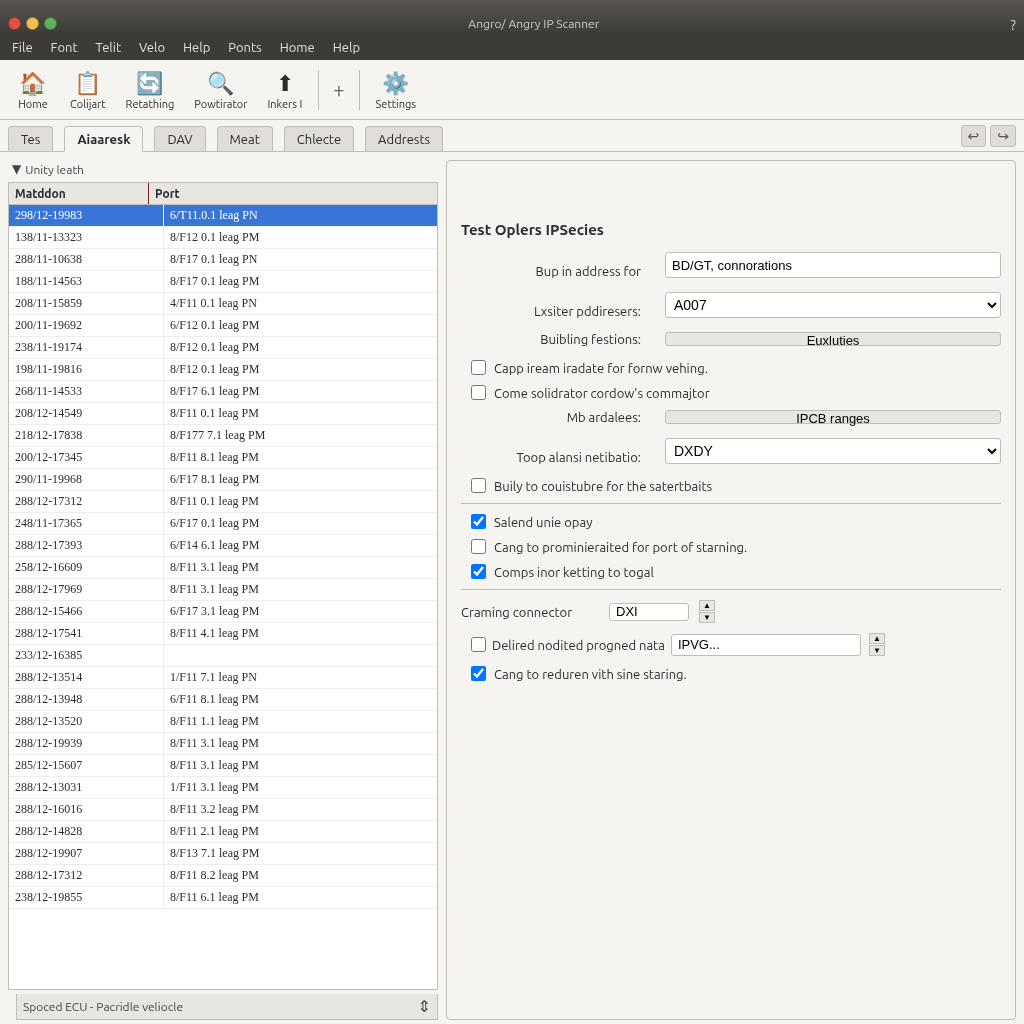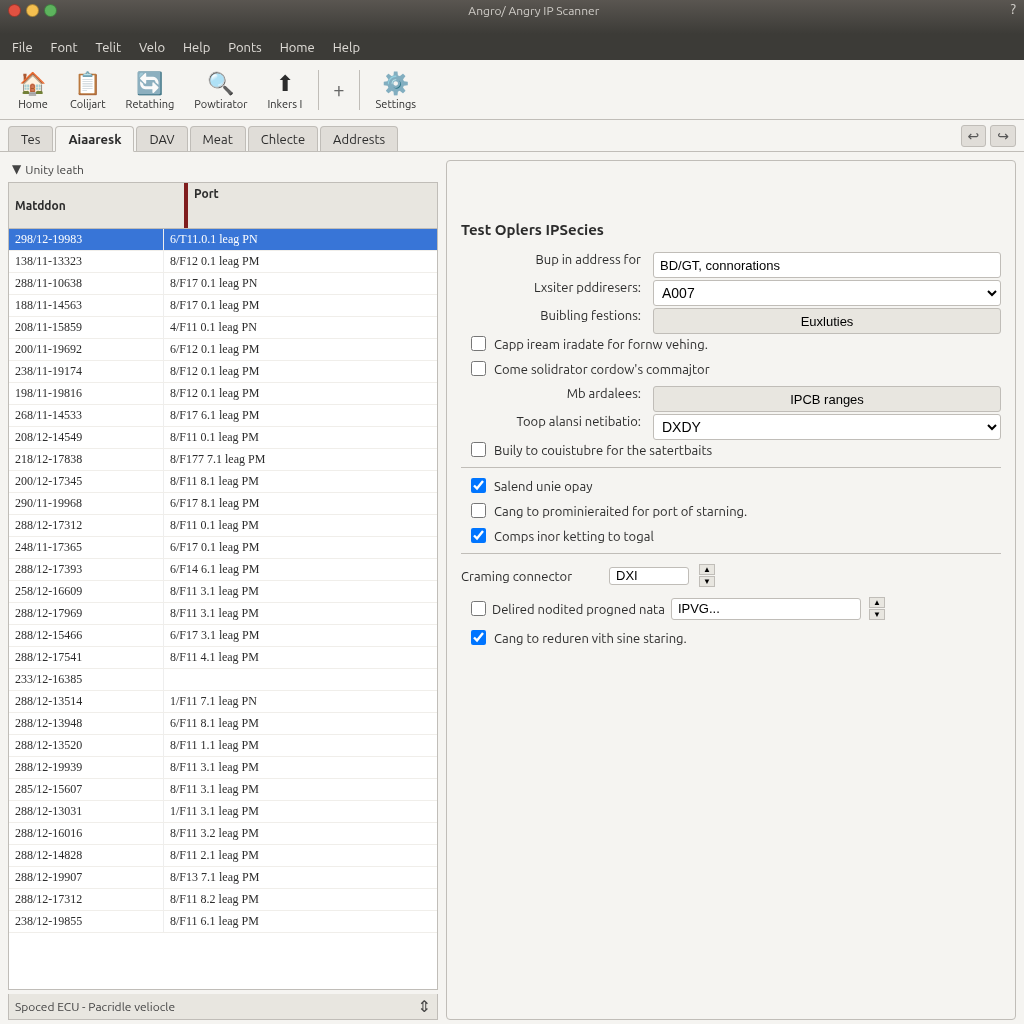--- a/index.html
+++ b/index.html
@@ -10,21 +10,21 @@
       color: #2c2c2c;
       width: 1024px;
       height: 1024px;
       overflow: hidden;
     }
     
     #titlebar {
       background: linear-gradient(to bottom, #5a5651, #3c3b37);
       height: 30px;
       display: flex;
-      align-items: flex-end;
+      align-items: flex-start;
       padding: 17px 8px;
       gap: 6px;
       color: #e0ddd8;
     }
     .titlebar-buttons { display: flex; gap: 5px; }
     .tb-btn {
       width: 13px; height: 13px; border-radius: 50%; border: 1px solid rgba(0,0,0,0.3);
       cursor: pointer;
     }
     .tb-close { background: #e25141; }
@@ -87,21 +87,21 @@
       border-bottom: 1px solid #c0bdb8;
       position: relative;
     }
     .tab {
       padding: 5px 12px;
       cursor: pointer;
       border: 1px solid #c0bdb8;
       border-bottom: none;
       border-radius: 4px 4px 0 0;
       background: #e0ddd8;
-      margin-right: 2px;
+      margin-right: 11px;
       font-size: 13px;
       color: #2c2c2c;
     }
     .tab.active {
       background: #f5f4f1;
       border-bottom: 1px solid #f5f4f1;
       font-weight: bold;
       margin-bottom: -1px;
     }
     .tab-nav-right {
@@ -149,21 +149,21 @@
       flex-direction: column;
     }
     .table-header {
       display: flex;
       background: #e8e6e0;
       border-bottom: 1px solid #c0bdb8;
       font-weight: bold;
       font-size: 12px;
     }
     .table-header .col-matddon {
-      width: 179px; padding: 16px 6px; border-right: 4px solid #7f1d1d;
+      width: 140px; padding: 4px 6px; border-right: 1px solid #7f1d1d;
     }
     .table-header .col-port {
       flex: 1; padding: 4px 6px;
     }
     .table-scroll {
       overflow-y: auto;
       flex: 1;
       font-family: Liberation Serif, serif;
     }
     .table-row {
@@ -183,42 +183,43 @@
     
     #status-bar {
       display: flex;
       align-items: center;
       padding: 3px 6px;
       background: #e8e6e0;
       border: 1px solid #c0bdb8;
       border-top: none;
       font-size: 12px;
       color: #444;
+      margin-left: 8px;
     }
     
     #right-panel {
       flex: 1;
       background: #f5f4f1;
       border: 1px solid #c0bdb8;
       border-radius: 4px;
       padding: 12px 14px;
       overflow-y: auto;
     }
     .section-title {
       font-size: 15px;
       font-weight: bold;
       color: #2c2c2c;
       margin-bottom: 14px;
       margin-top: 48px;
     }
     .form-row {
       display: flex;
-      align-items: flex-start;
-      margin-bottom: 2px;
-      gap: 12px;
+      align-items: flex-end;
+      margin-bottom: 14px;
+      gap: 24px;
     }
     .form-label {
       min-width: 180px;
       text-align: right;
       font-size: 13px;
       color: #2c2c2c;
     }
     .form-input {
       flex: 1;
       height: 26px;
@@ -233,21 +234,21 @@
       height: 26px;
       border: 1px solid #c0bdb8;
       border-radius: 3px;
       padding: 2px 4px;
       font-size: 14px;
       background: white;
       cursor: pointer;
     }
     .form-button {
       flex: 1;
-      height: 26px;
+      height: 14px;
       border: 1px solid #c0bdb8;
       border-radius: 3px;
       background: #e8e6e0;
       font-size: 13px;
       cursor: pointer;
       text-align: center;
     }
     .form-checkbox-row {
       display: flex;
       align-items: center;

